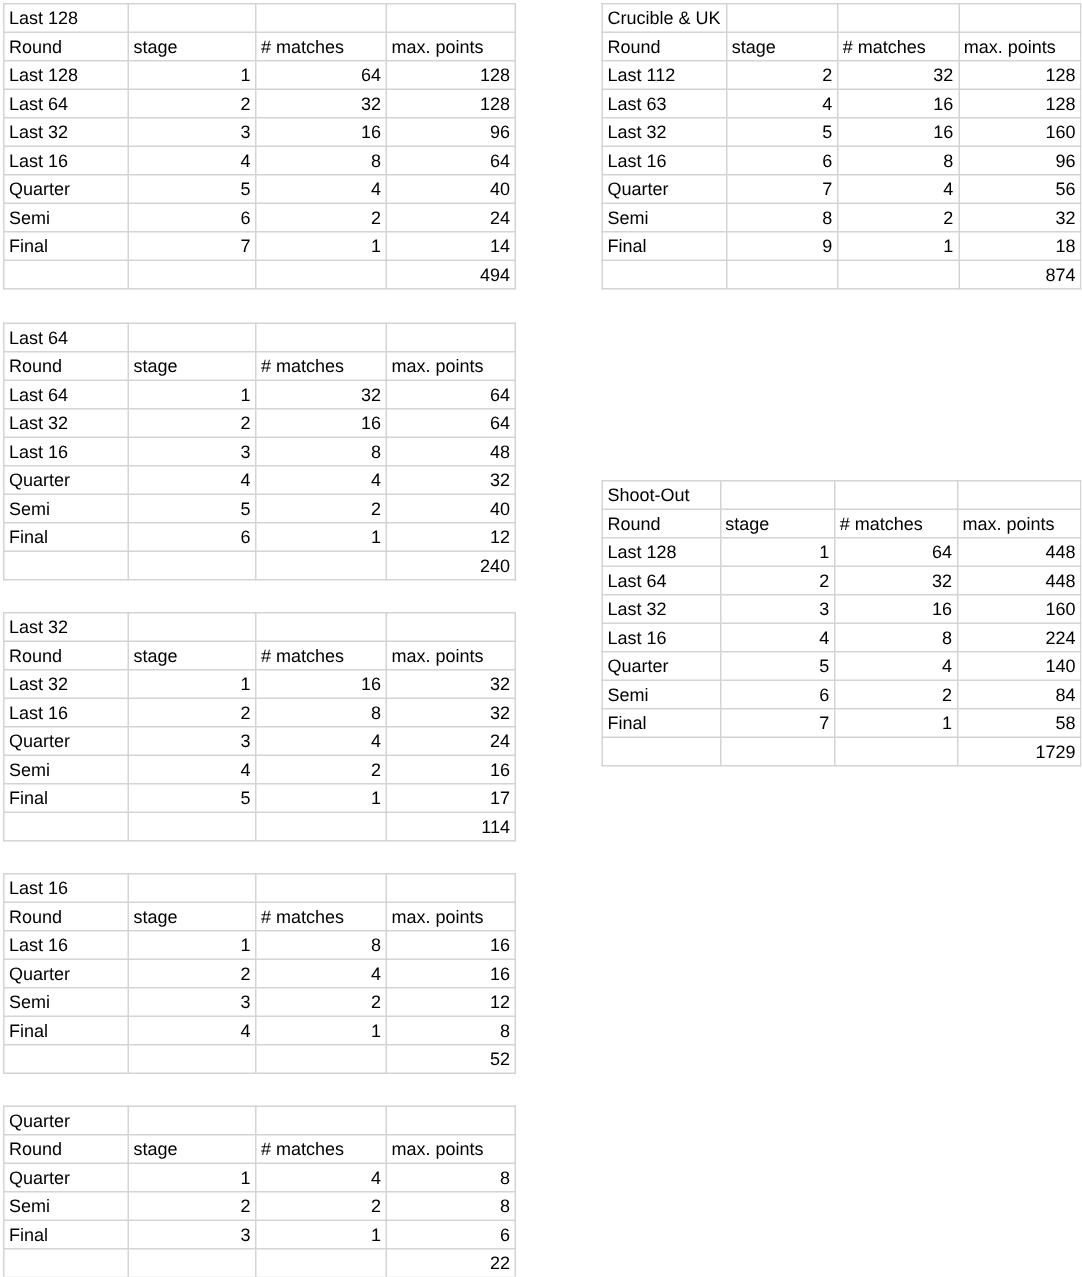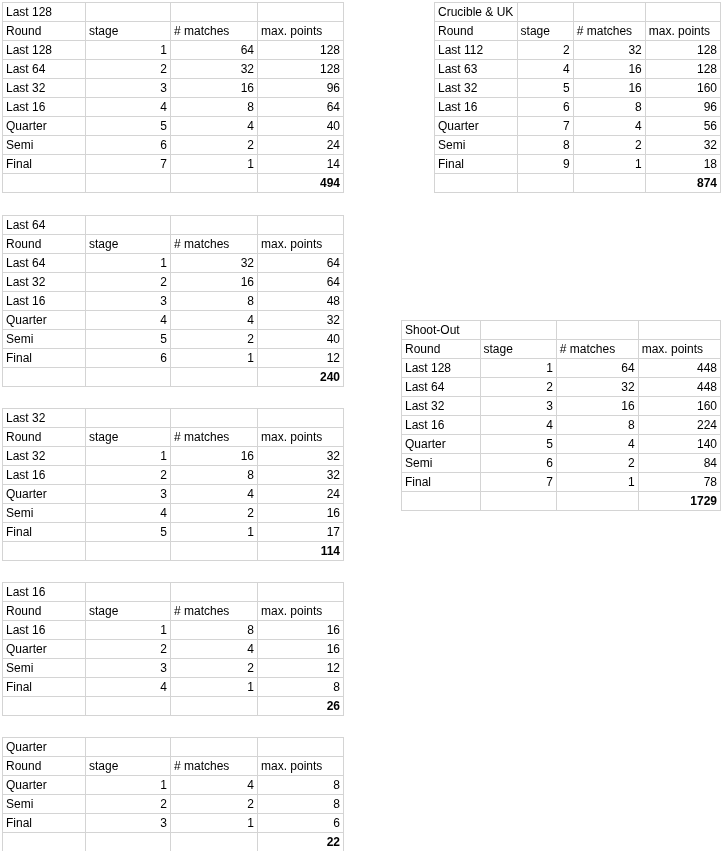--- a/index.html
+++ b/index.html
@@ -31,21 +31,21 @@
     padding: 0 3px;
     font-size: 12px;
     white-space: nowrap;
     overflow: hidden;
   }
   td.blank {
     border: 1px solid #d4d4d4;
   }
   .num { text-align: right; }
   .txt { text-align: left; }
-  .bold { font-weight: bold; }
+  .bold { font-weight: normal; }
 
   
   .c1 { width: 76px; }
   .c2 { width: 78px; }
   .c3 { width: 80px; }
   .c4 { width: 79px; }
 
   
   .r1 { width: 76px; }
   .r2 { width: 80px; }
@@ -274,21 +274,21 @@
     <tr>
       <td class="c1 txt">Final</td>
       <td class="c2 num">4</td>
       <td class="c3 num">1</td>
       <td class="c4 num">8</td>
     </tr>
     <tr>
       <td class="c1 blank"></td>
       <td class="c2 blank"></td>
       <td class="c3 blank"></td>
-      <td class="c4 num bold">26</td>
+      <td class="c4 num bold">52</td>
     </tr>
   </tbody>
     </table>
 </div>
 
 <div class="sheet" style="left:2px; top:737px;">
   <table class="grid">
     <tbody>
         <tr>
       <td class="c1 txt">Quarter</td>
@@ -323,21 +323,21 @@
     <tr>
       <td class="c1 blank"></td>
       <td class="c2 blank"></td>
       <td class="c3 blank"></td>
       <td class="c4 num bold">22</td>
     </tr>
   </tbody>
     </table>
 </div>
 
-<div class="sheet" style="left:401px; top:2px;margin-left:33px;">
+<div class="sheet" style="left:401px; top:2px;">
   <table class="grid">
     <tbody>
         <tr>
       <td class="r1 txt">Crucible &amp; UK</td>
       <td class="r2 blank"></td>
       <td class="r3 blank"></td>
       <td class="r4 blank"></td>
     </tr>
     <tr>
       <td class="r1 txt">Round</td>
@@ -445,21 +445,21 @@
     <tr>
       <td class="r1 txt">Semi</td>
       <td class="r2 num">6</td>
       <td class="r3 num">2</td>
       <td class="r4 num">84</td>
     </tr>
     <tr>
       <td class="r1 txt">Final</td>
       <td class="r2 num">7</td>
       <td class="r3 num">1</td>
-      <td class="r4 num">78</td>
+      <td class="r4 num">58</td>
     </tr>
     <tr>
       <td class="r1 blank"></td>
       <td class="r2 blank"></td>
       <td class="r3 blank"></td>
       <td class="r4 num bold">1729</td>
     </tr>
   </tbody>
     </table>
 </div>

